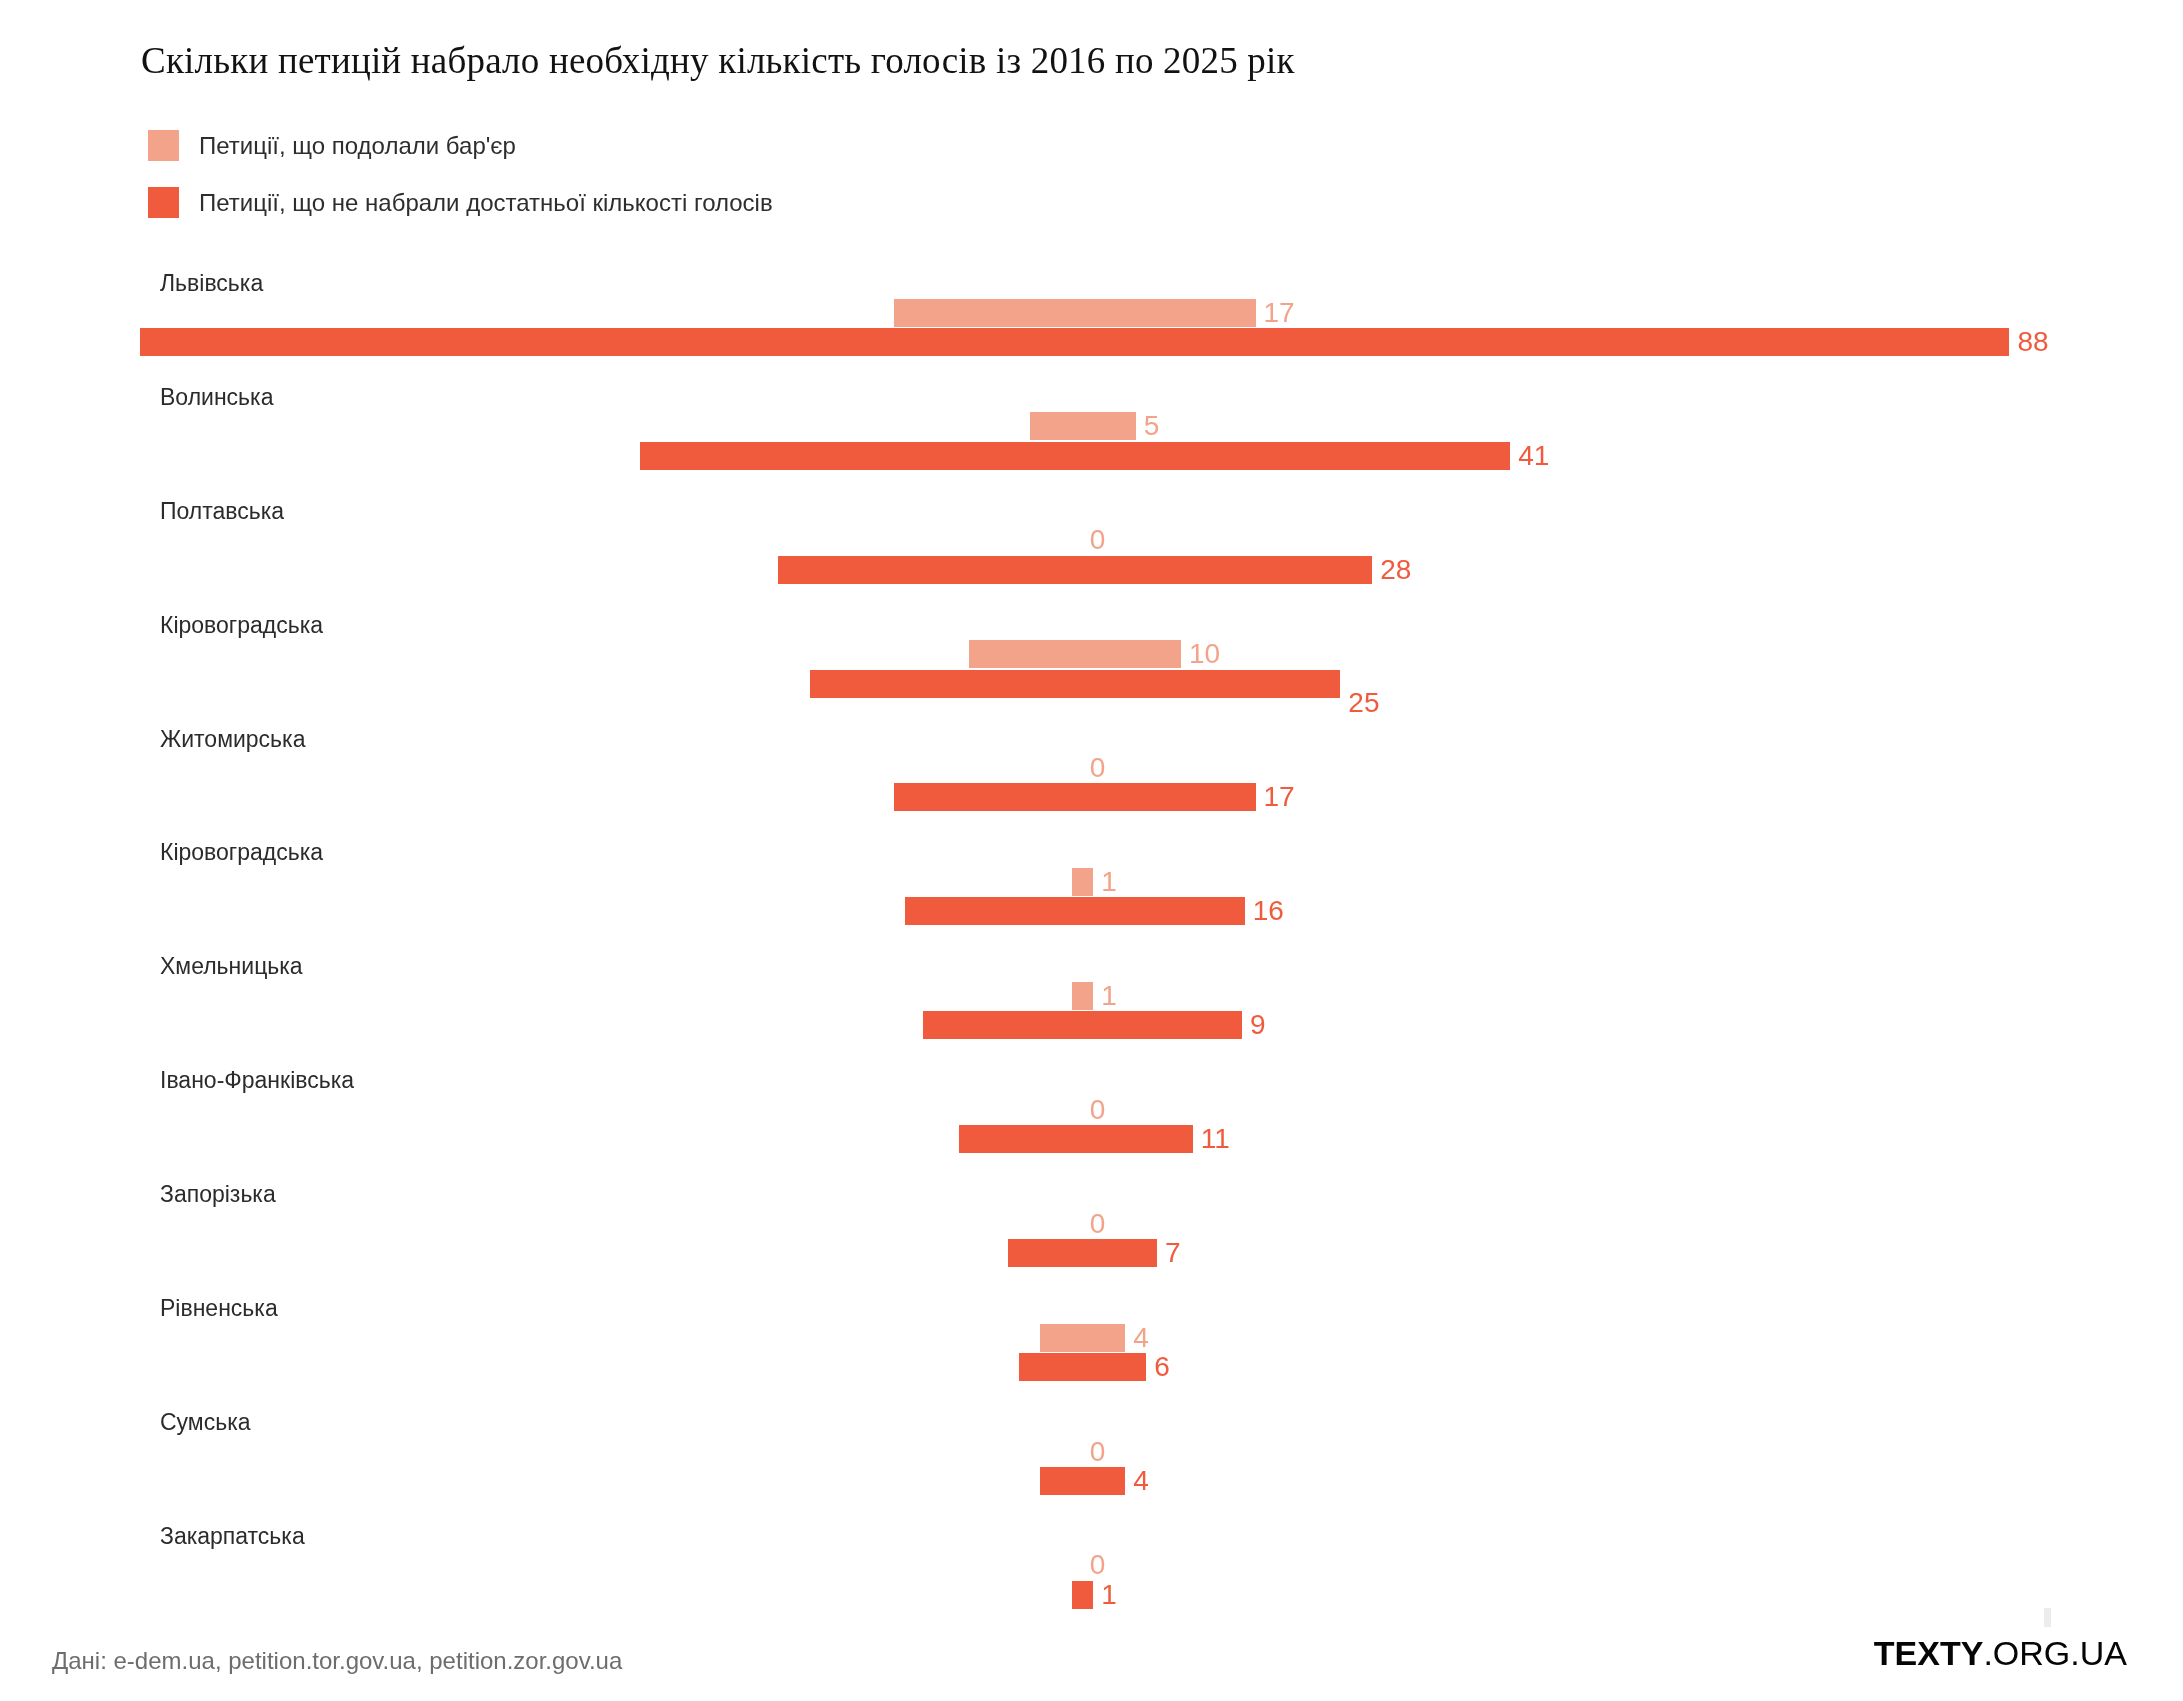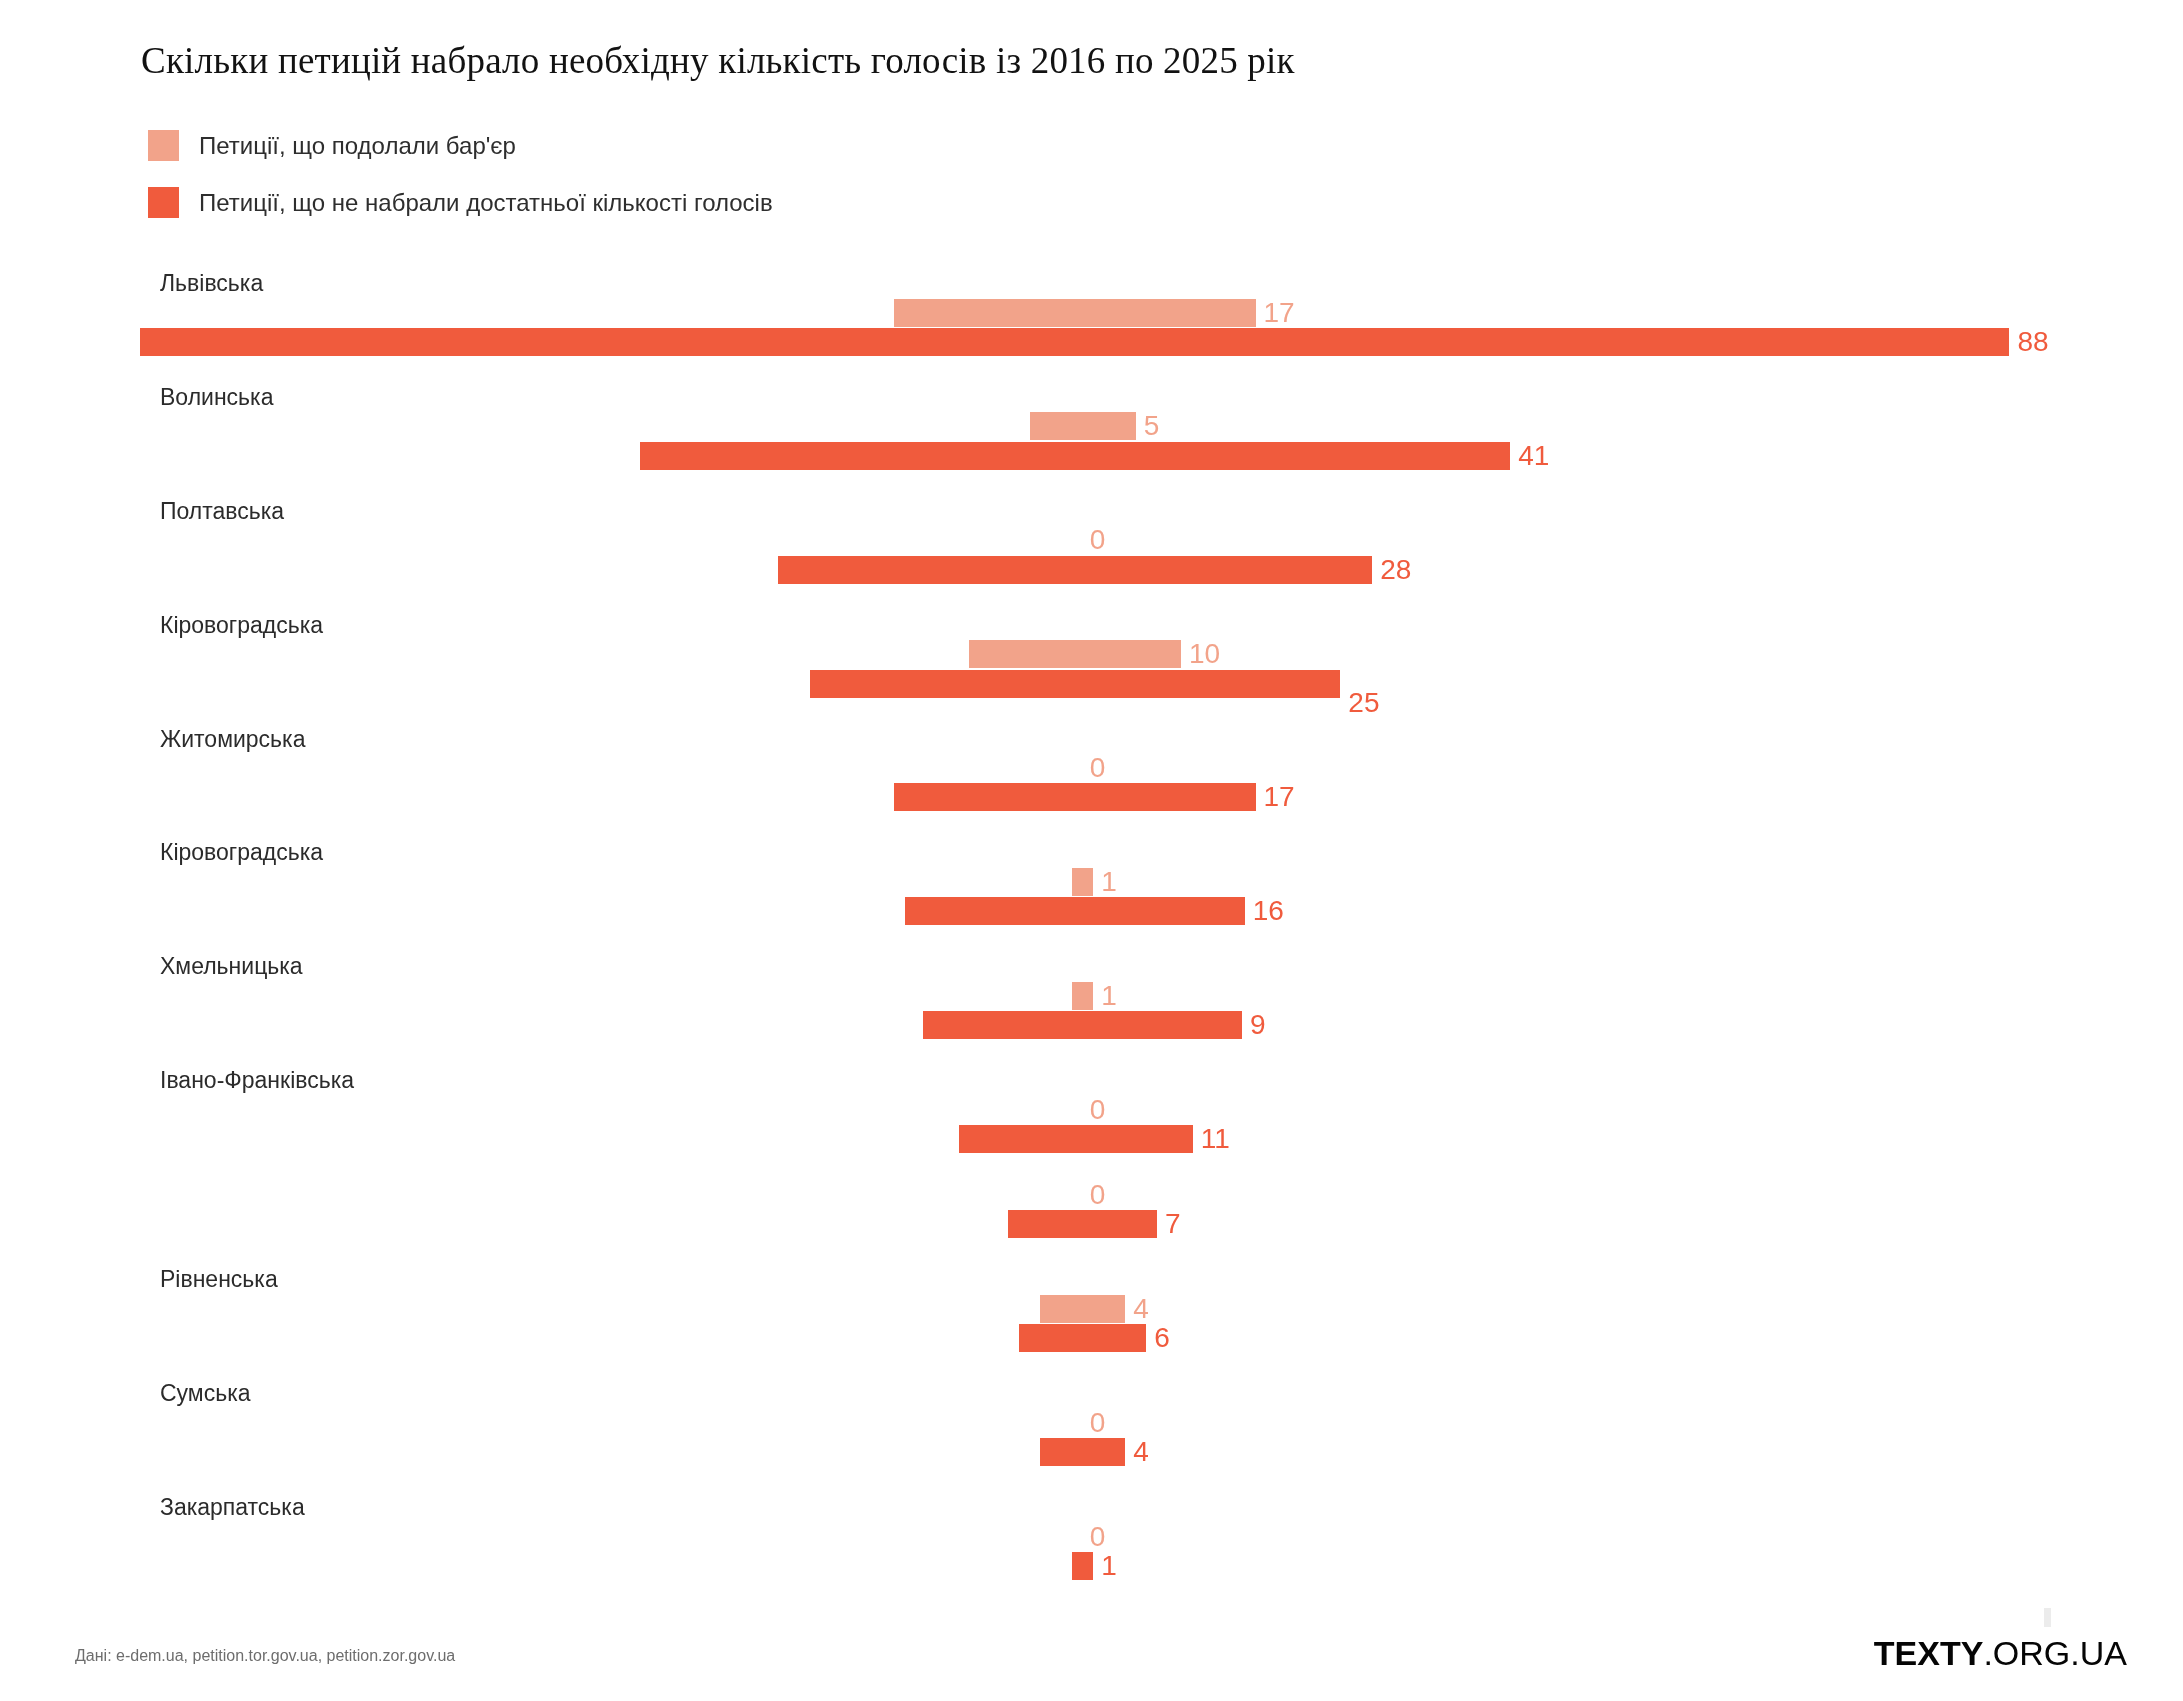--- a/index.html
+++ b/index.html
@@ -28,22 +28,22 @@
     font-size: 23px; line-height: 26px; color: #2b2b2b;
     margin-bottom: 2.6px;
   }
   .bar-row { height: 28px; display: flex; align-items: center; justify-content: center; }
   .bar-row.passed { margin-bottom: 1.3px; }
   .bar { height: 28px; flex: 0 0 auto; }
   .num { font-size: 28px; font-weight: 500; line-height: 28px; margin-left: 7.9px; }
   .num.zero { margin-left: 6.1px; }
 
   .footer-source {
-    position: absolute; left: 75px; top: 1647px;
-    font-size: 16px; color: #6d6d6d;
+    position: absolute; left: 52px; top: 1647px;
+    font-size: 24px; color: #6d6d6d;
   }
 
   .logo {
     position: absolute; right: 56px; top: 1634px;
     font-size: 34px; color: #050505; white-space: nowrap;
   }
   .logo .logo-bold { font-weight: 800; letter-spacing: 0px; }
   .logo .logo-light { font-weight: 400; }
 
   .corner-tick {
@@ -160,20 +160,21 @@
 
         <span class="num zero" style="color: rgb(242, 163, 138);">0</span>
       </div>
       <div class="bar-row failed">
         <span class="bar" style="width: 12.5%; background: rgb(240, 91, 61);"></span>
         <span class="num" style="color: rgb(240, 91, 61);">11</span>
       </div>
     </div>
 
     <div class="group">
+      <div class="group-label">Запорізька</div>
       <div class="bar-row passed">
 
         <span class="num zero" style="color: rgb(242, 163, 138);">0</span>
       </div>
       <div class="bar-row failed">
         <span class="bar" style="width: 7.95455%; background: rgb(240, 91, 61);"></span>
         <span class="num" style="color: rgb(240, 91, 61);">7</span>
       </div>
     </div>
 

